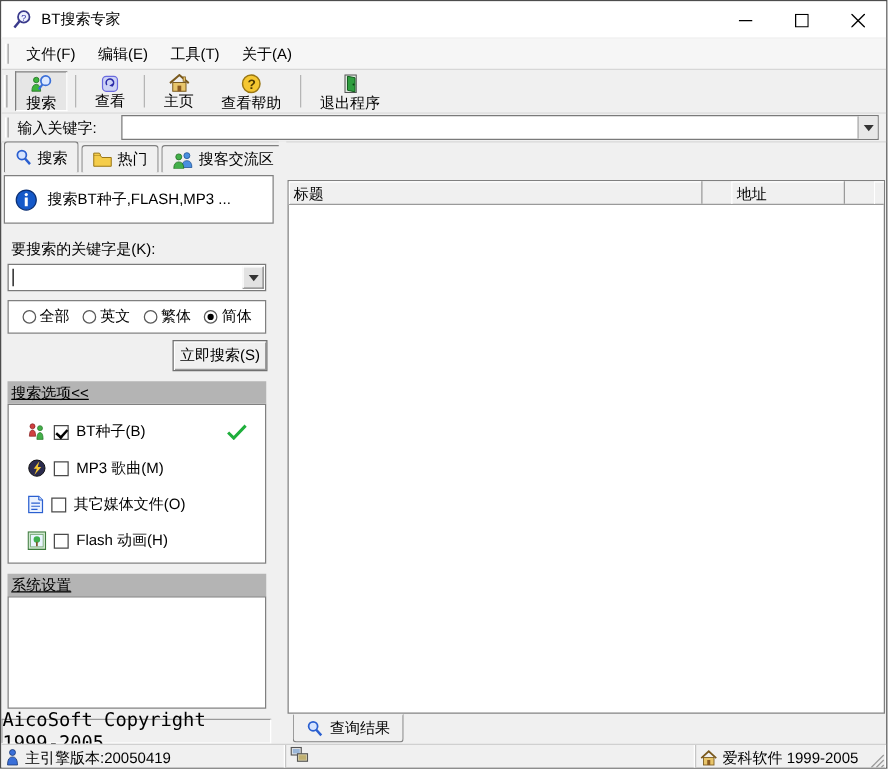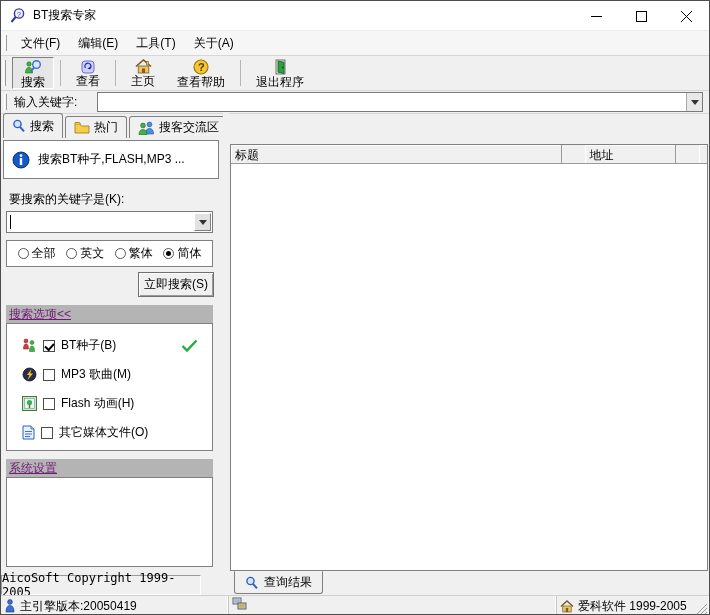--- a/index.html
+++ b/index.html
@@ -54,31 +54,31 @@
   .caret { position:absolute; left:3px; top:3px; width:1px; height:14px; background:#000; }
   .radio-box { left:5px; top:239px; width:207px; height:27px; display:flex; align-items:center; justify-content:space-evenly; background:#fff; }
   .radio { display:flex; align-items:center; gap:3px; }
   .rdot { width:11px; height:11px; border-radius:50%; border:1px solid #595959; background:#fff; position:relative; }
   .radio.on .rdot::after { content:""; position:absolute; left:2px; top:2px; width:5px; height:5px; border-radius:50%; background:#000; }
   .search-btn { position:absolute; left:137px; top:271px; width:76px; height:25px; background:#f0f0f0;
     border:1px solid #707070; box-shadow:inset 1px 1px 0 #fff, inset -1px -1px 0 #9a9a9a;
     display:flex; align-items:center; justify-content:center; font-size:12px; }
   .sec-header { position:absolute; left:5px; width:207px; height:18px; background:#b4b4b4;
     display:flex; align-items:center; padding-left:3px; }
-  .sec-header a { color:#701a75; text-decoration:underline;text-align:center; }
+  .sec-header a { color:#000000; text-decoration:underline;text-align:center; }
   .opt-box { left:5px; top:322px; width:207px; height:128px; padding-top:7px; }
   .opt-row { display:flex; align-items:center; gap:6px; height:29px; padding-left:15px; position:relative; }
   .cbox { width:12px; height:12px; border:1px solid #4a4a4a; background:#fff; position:relative; }
   .opt-row.checked .cbox::after { content:""; position:absolute; left:1px; top:2px; width:7px; height:4px;
     border-left:2px solid #000; border-bottom:2px solid #000; transform:rotate(-48deg); }
   .opt-status { position:absolute; right:14px; }
   .empty-box { left:5px; top:476px; width:207px; height:90px; }
-  .copyright { position:absolute; left:0px; top:574px; width:200px; height:20px; background:#f0f0f0;
+  .copyright { position:absolute; left:0px; top:574px; width:216px; height:20px; background:#f0f0f0;
     border:1px solid; border-color:#9a9a9a #fff #fff #9a9a9a; display:flex; align-items:center; justify-content:center;
-    font-family:"DejaVu Sans Mono","Liberation Mono",monospace; font-size:12px; }
+    font-family:"DejaVu Sans Mono","Liberation Mono",monospace; font-size:15px; }
   
   .url-bar { position:absolute; left:228px; top:117px; width:480px; height:22px; background:#fff;
     border:1px solid #9a9a9a; display:flex; align-items:center; gap:7px; padding-left:5px;
     font-family:"DejaVu Sans Mono","Liberation Mono",monospace; font-size:12px; }
   .rtable { position:absolute; left:229px; top:143px; width:478px; height:427px; background:#fff; border:1px solid #808080; }
   .thead { display:flex; height:19px; background:#f0f0f0; border-bottom:1px solid #9a9a9a;gap:23px; }
   .th { padding:2px 4px; border-right:1px solid #9a9a9a; box-shadow:inset 1px 1px 0 #fff; overflow:hidden; white-space:nowrap; }
   .th.c1 { width:357px; } .th.c2 { width:97px; } .th.c3 { flex:1; border-right:none; }
   .bottom-tab { position:absolute; left:233px; top:570px; height:23px; padding:3px 10px;
     border:1px solid #808080; border-top:1px solid #f0f0f0; border-radius:0 0 3px 3px; background:#f0f0f0;
@@ -310,42 +310,42 @@
         <svg width="15" height="15" viewBox="0 0 15 15">
           <circle cx="7.5" cy="7.5" r="6.5" fill="#2b2b4e" stroke="#111" stroke-width="0.8"></circle>
           <path d="M9.5 2 L5 8 L7.5 8 L5.5 13 L11 6.5 L8.2 6.5 Z" fill="#f5c731"></path>
         </svg>
       </span>
       <span class="cbox"></span>
       <span>MP3 歌曲(M)</span>
     </div>
     <div class="opt-row">
       <span>
-        <svg width="15" height="15" viewBox="0 0 15 15">
-          <rect x="0.5" y="0.5" width="14" height="14" fill="#cfe8cf" stroke="#3d7a3d" stroke-width="1"></rect>
-          <rect x="2.5" y="2.5" width="10" height="10" fill="#eaf4ff" stroke="#6aa06a" stroke-width="0.6"></rect>
-          <circle cx="7.5" cy="6.5" r="2.6" fill="#3faf4f"></circle>
-          <rect x="6.8" y="8.5" width="1.4" height="3.5" fill="#7a5a2a"></rect>
-        </svg>
-      </span>
-      <span class="cbox"></span>
-      <span>Flash 动画(H)</span>
-    </div>
-    <div class="opt-row">
-      <span>
         <svg width="13" height="15" viewBox="0 0 13 15">
           <path d="M1 1 L9 1 L12 4 L12 14 L1 14 Z" fill="#eaf2ff" stroke="#2a5fd0" stroke-width="1"></path>
           <path d="M9 1 L9 4 L12 4" fill="#c4d8f8" stroke="#2a5fd0" stroke-width="0.8"></path>
           <line x1="3" y1="6.5" x2="10" y2="6.5" stroke="#2a5fd0" stroke-width="0.9"></line>
           <line x1="3" y1="9" x2="10" y2="9" stroke="#2a5fd0" stroke-width="0.9"></line>
           <line x1="3" y1="11.5" x2="8" y2="11.5" stroke="#2a5fd0" stroke-width="0.9"></line>
         </svg>
       </span>
       <span class="cbox"></span>
       <span>其它媒体文件(O)</span>
+    </div>
+    <div class="opt-row">
+      <span>
+        <svg width="15" height="15" viewBox="0 0 15 15">
+          <rect x="0.5" y="0.5" width="14" height="14" fill="#cfe8cf" stroke="#3d7a3d" stroke-width="1"></rect>
+          <rect x="2.5" y="2.5" width="10" height="10" fill="#eaf4ff" stroke="#6aa06a" stroke-width="0.6"></rect>
+          <circle cx="7.5" cy="6.5" r="2.6" fill="#3faf4f"></circle>
+          <rect x="6.8" y="8.5" width="1.4" height="3.5" fill="#7a5a2a"></rect>
+        </svg>
+      </span>
+      <span class="cbox"></span>
+      <span>Flash 动画(H)</span>
     </div>
   </div>
 
   <div class="sec-header" style="top:458px;">
     <a>系统设置</a>
   </div>
 
   <div class="lbox empty-box"></div>
 
   <div class="copyright">

